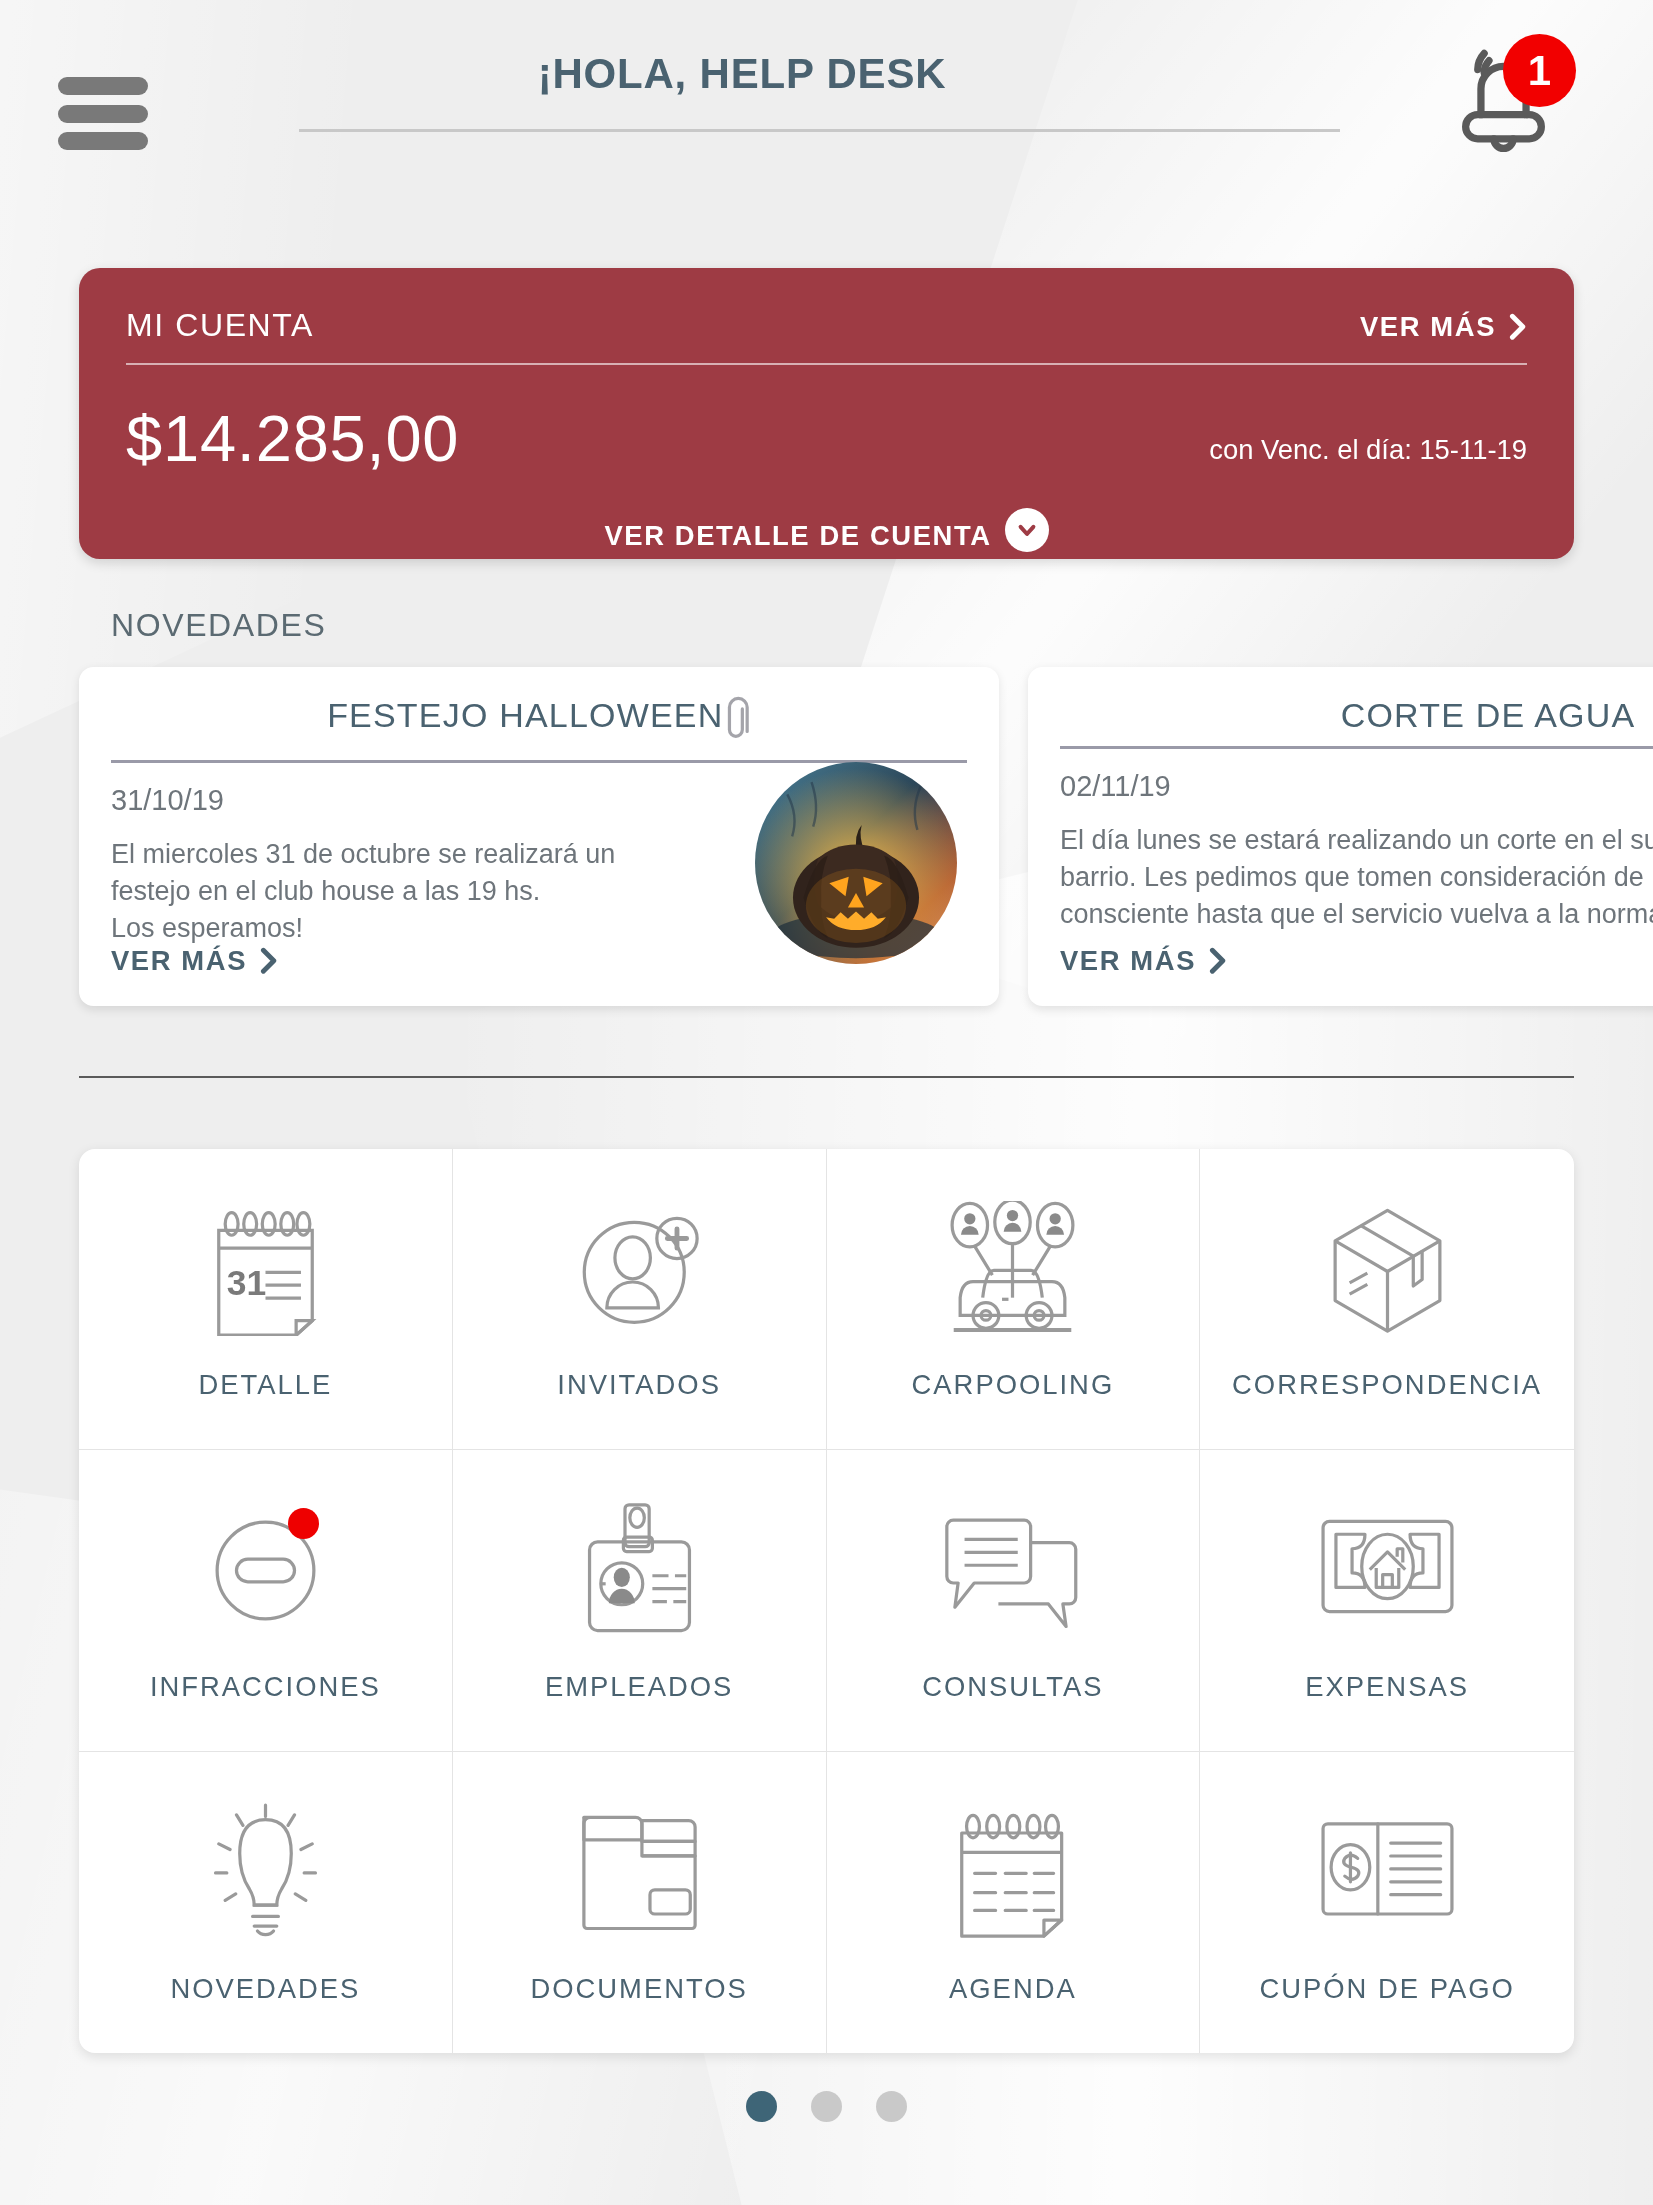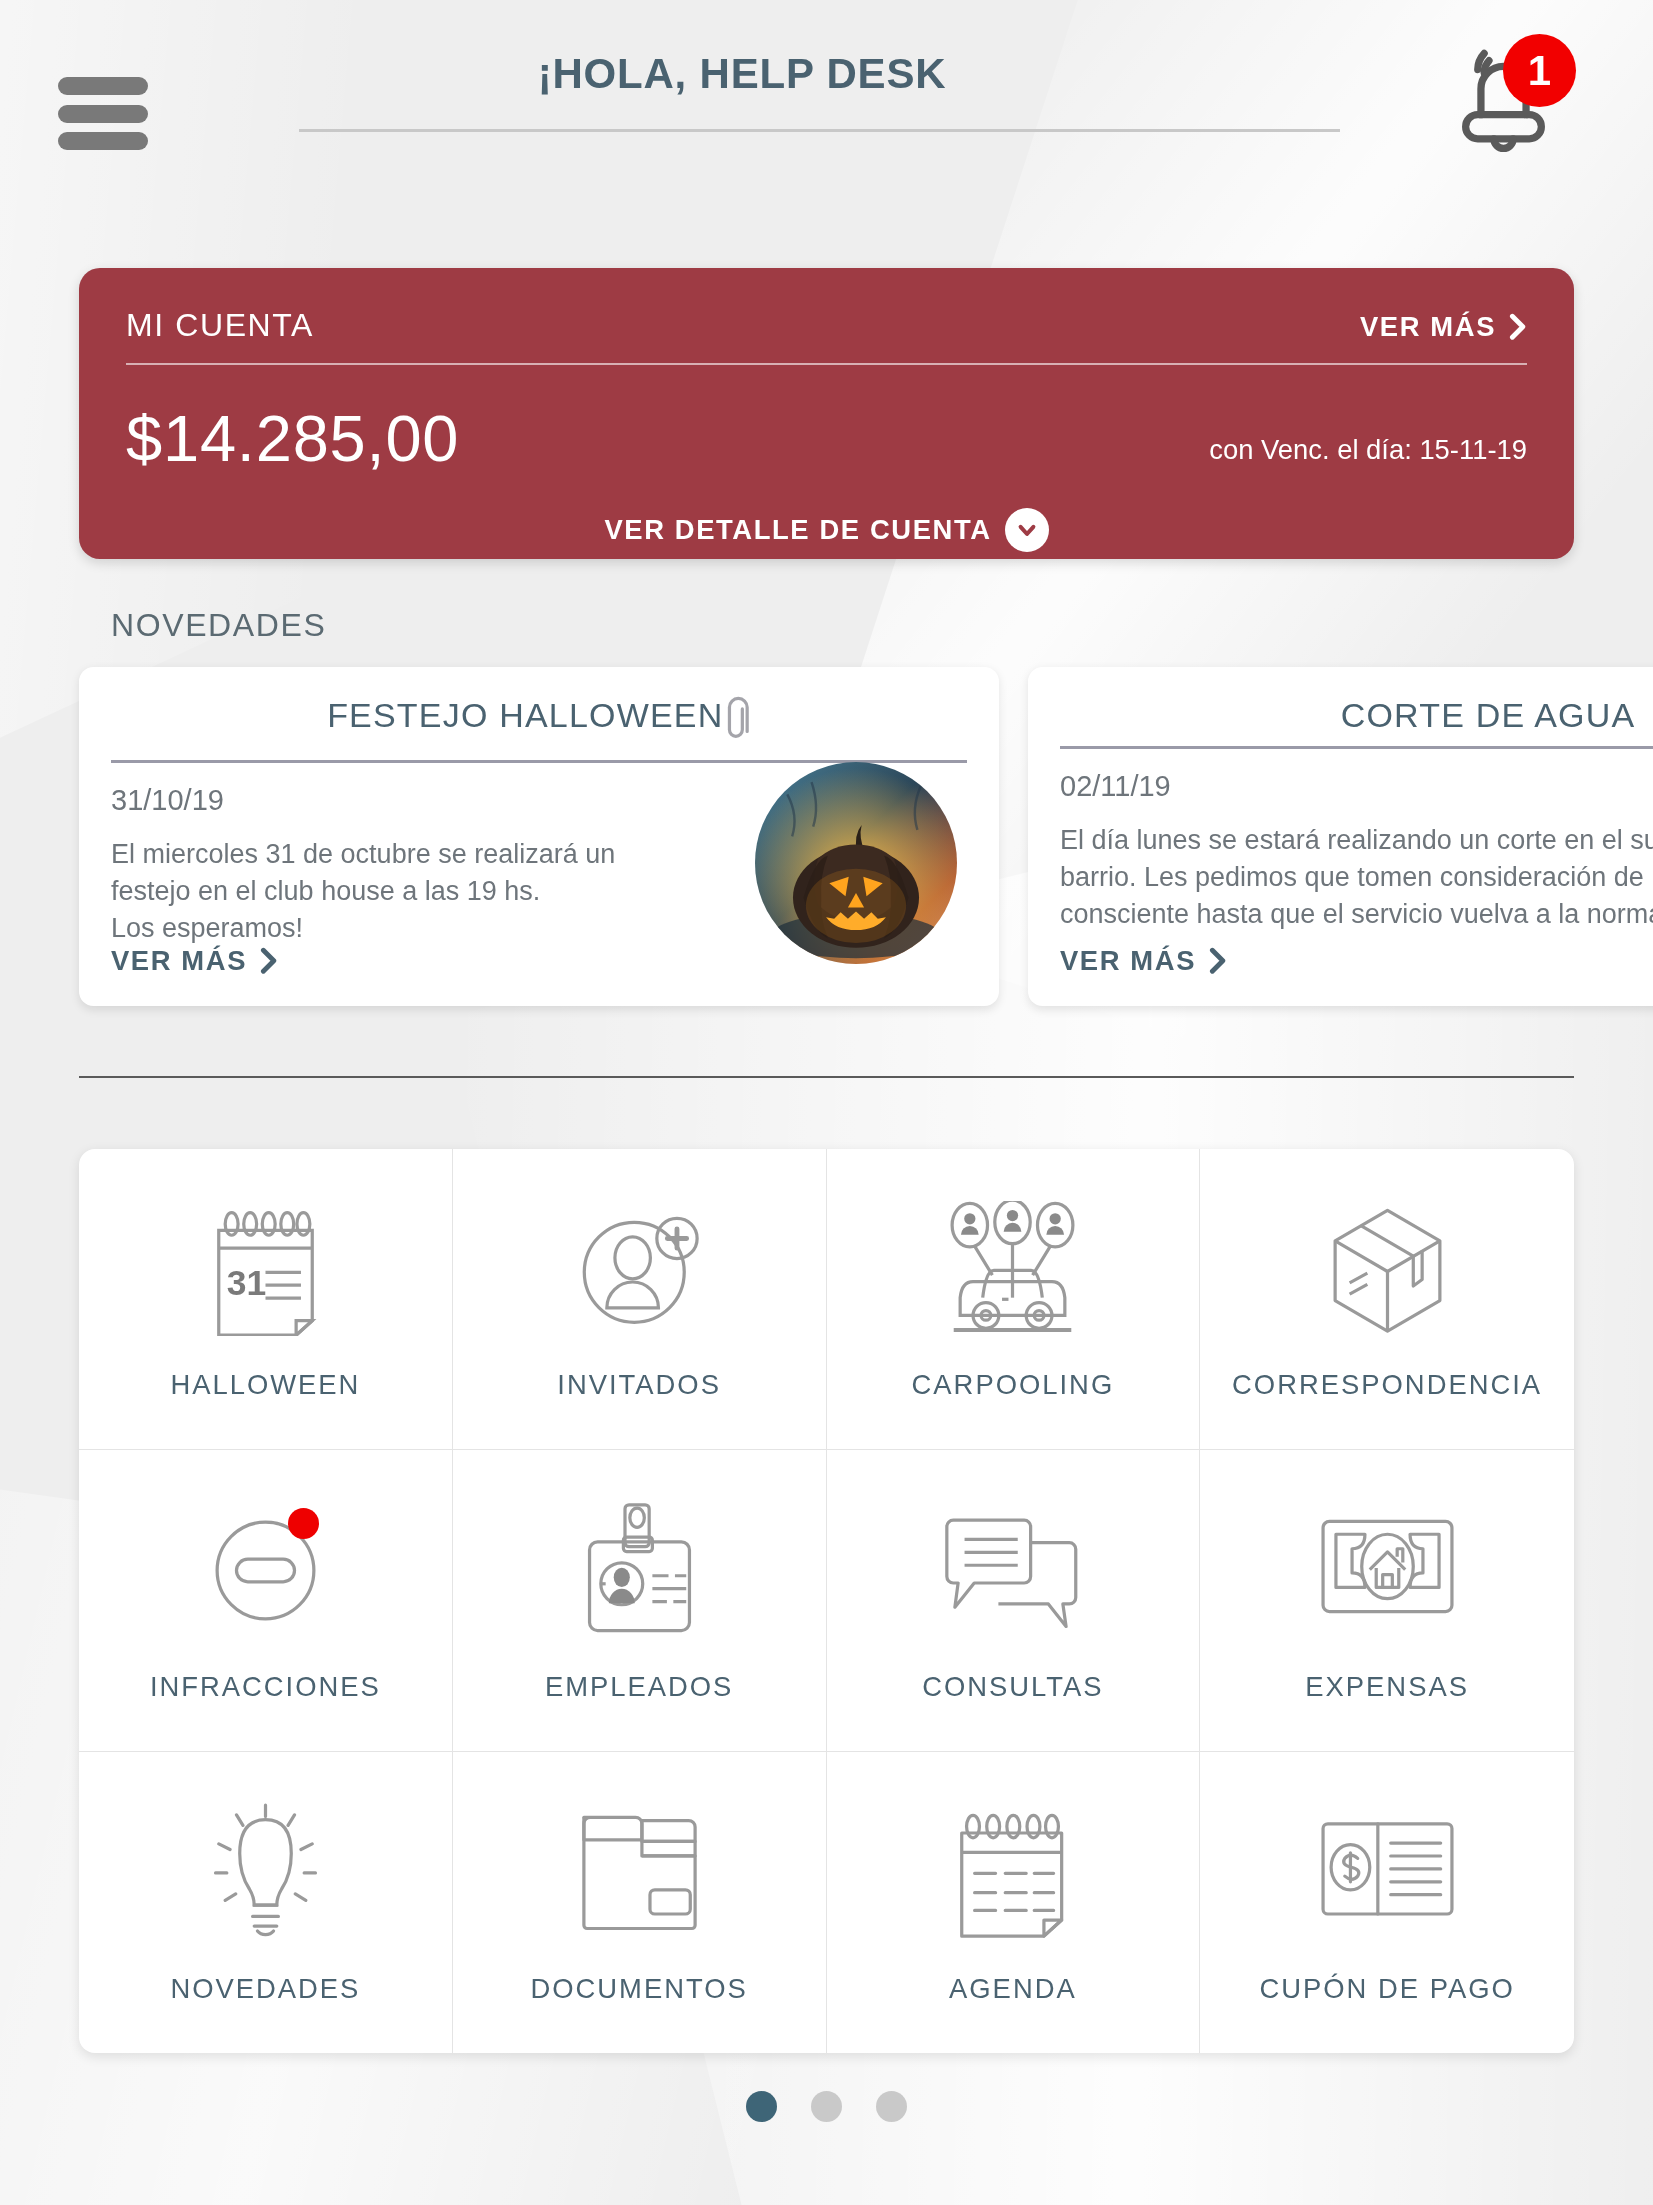--- a/index.html
+++ b/index.html
@@ -103,21 +103,21 @@
   .acct-label { color: #fff; font-size: 32px; letter-spacing: 1.6px; }
   .acct-vermas {
     color: #fff; font-size: 27.4px; font-weight: bold; letter-spacing: 1.6px;
     display: flex; align-items: center; gap: 13px; cursor: pointer;
   }
   .acct-rule { margin-top: 19.4px; height: 1.6px; background: rgba(255,255,255,.6); }
   .acct-mid { margin-top: 36px; display: flex; justify-content: space-between; align-items: flex-end; }
   .acct-amount { color: #fff; font-size: 65px; font-weight: 300; letter-spacing: 0.8px; }
   .acct-due { color: #fff; font-size: 27.4px; padding-bottom: 9.7px; }
   .acct-detail {
-    margin-top: 32px; display: flex; align-items: center; justify-content: center; gap: 13px;
+    margin-top: 32px; display: flex; align-items: flex-end; justify-content: center; gap: 13px;
     color: #fff; font-size: 27.4px; font-weight: bold; letter-spacing: 1.6px; cursor: pointer;
   }
   .circ-chev {
     width: 44px; height: 44px; border-radius: 50%; background: #fff;
     display: flex; align-items: center; justify-content: center;
   }
 
   
   .novedades-title {
     position: absolute; left: 111px; top: 607px;
@@ -346,21 +346,21 @@
             <ellipse cx="38" cy="26" rx="8" ry="14"></ellipse>
               <ellipse cx="61" cy="26" rx="8" ry="14"></ellipse>
             <ellipse cx="84" cy="26" rx="8" ry="14"></ellipse>
               <ellipse cx="107" cy="26" rx="8" ry="14"></ellipse>
             <ellipse cx="127" cy="26" rx="8" ry="14"></ellipse>
             <path d="M80 86 h44 M80 102 h44 M80 118 h44"></path>
           </g>
           <text x="32" y="114" font-family="Liberation Sans, sans-serif" font-size="44" font-weight="bold" fill="#7a7a7a">31</text>
         </svg>
       </div>
-      <div class="cell-label">HALLOWEEN</div>
+      <div class="cell-label">DETALLE</div>
     </div>
 
     <div class="grid-cell">
       <div class="cell-icon">
         <svg width="133" height="133" viewBox="0 0 165 165">
           <g fill="none" stroke="#9a9a9a" stroke-width="4">
             <circle cx="76" cy="86" r="62"></circle>
             <ellipse cx="74" cy="68" rx="22" ry="26"></ellipse>
             <path d="M42 130 a32 32 0 0 1 64 0 z"></path>
             <circle cx="129" cy="44" r="25"></circle>

